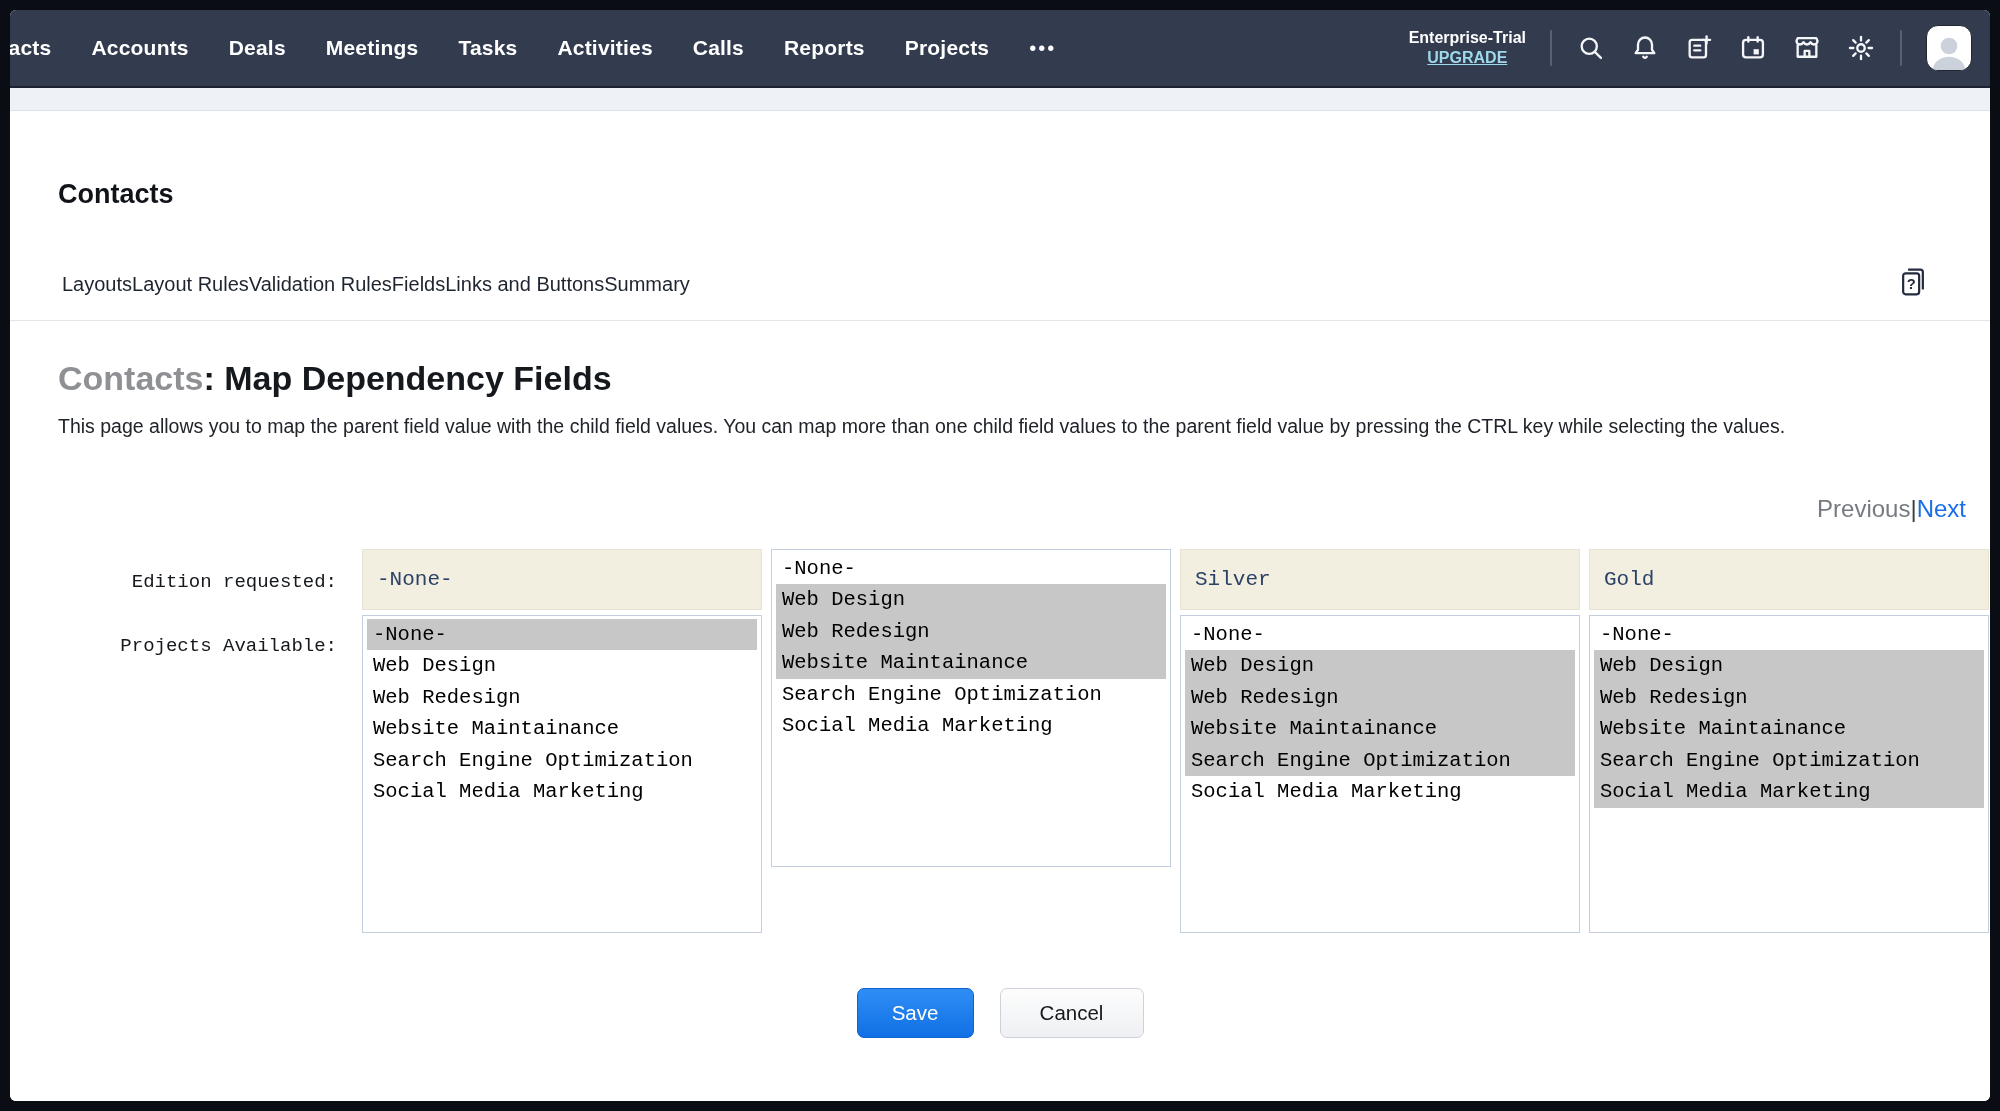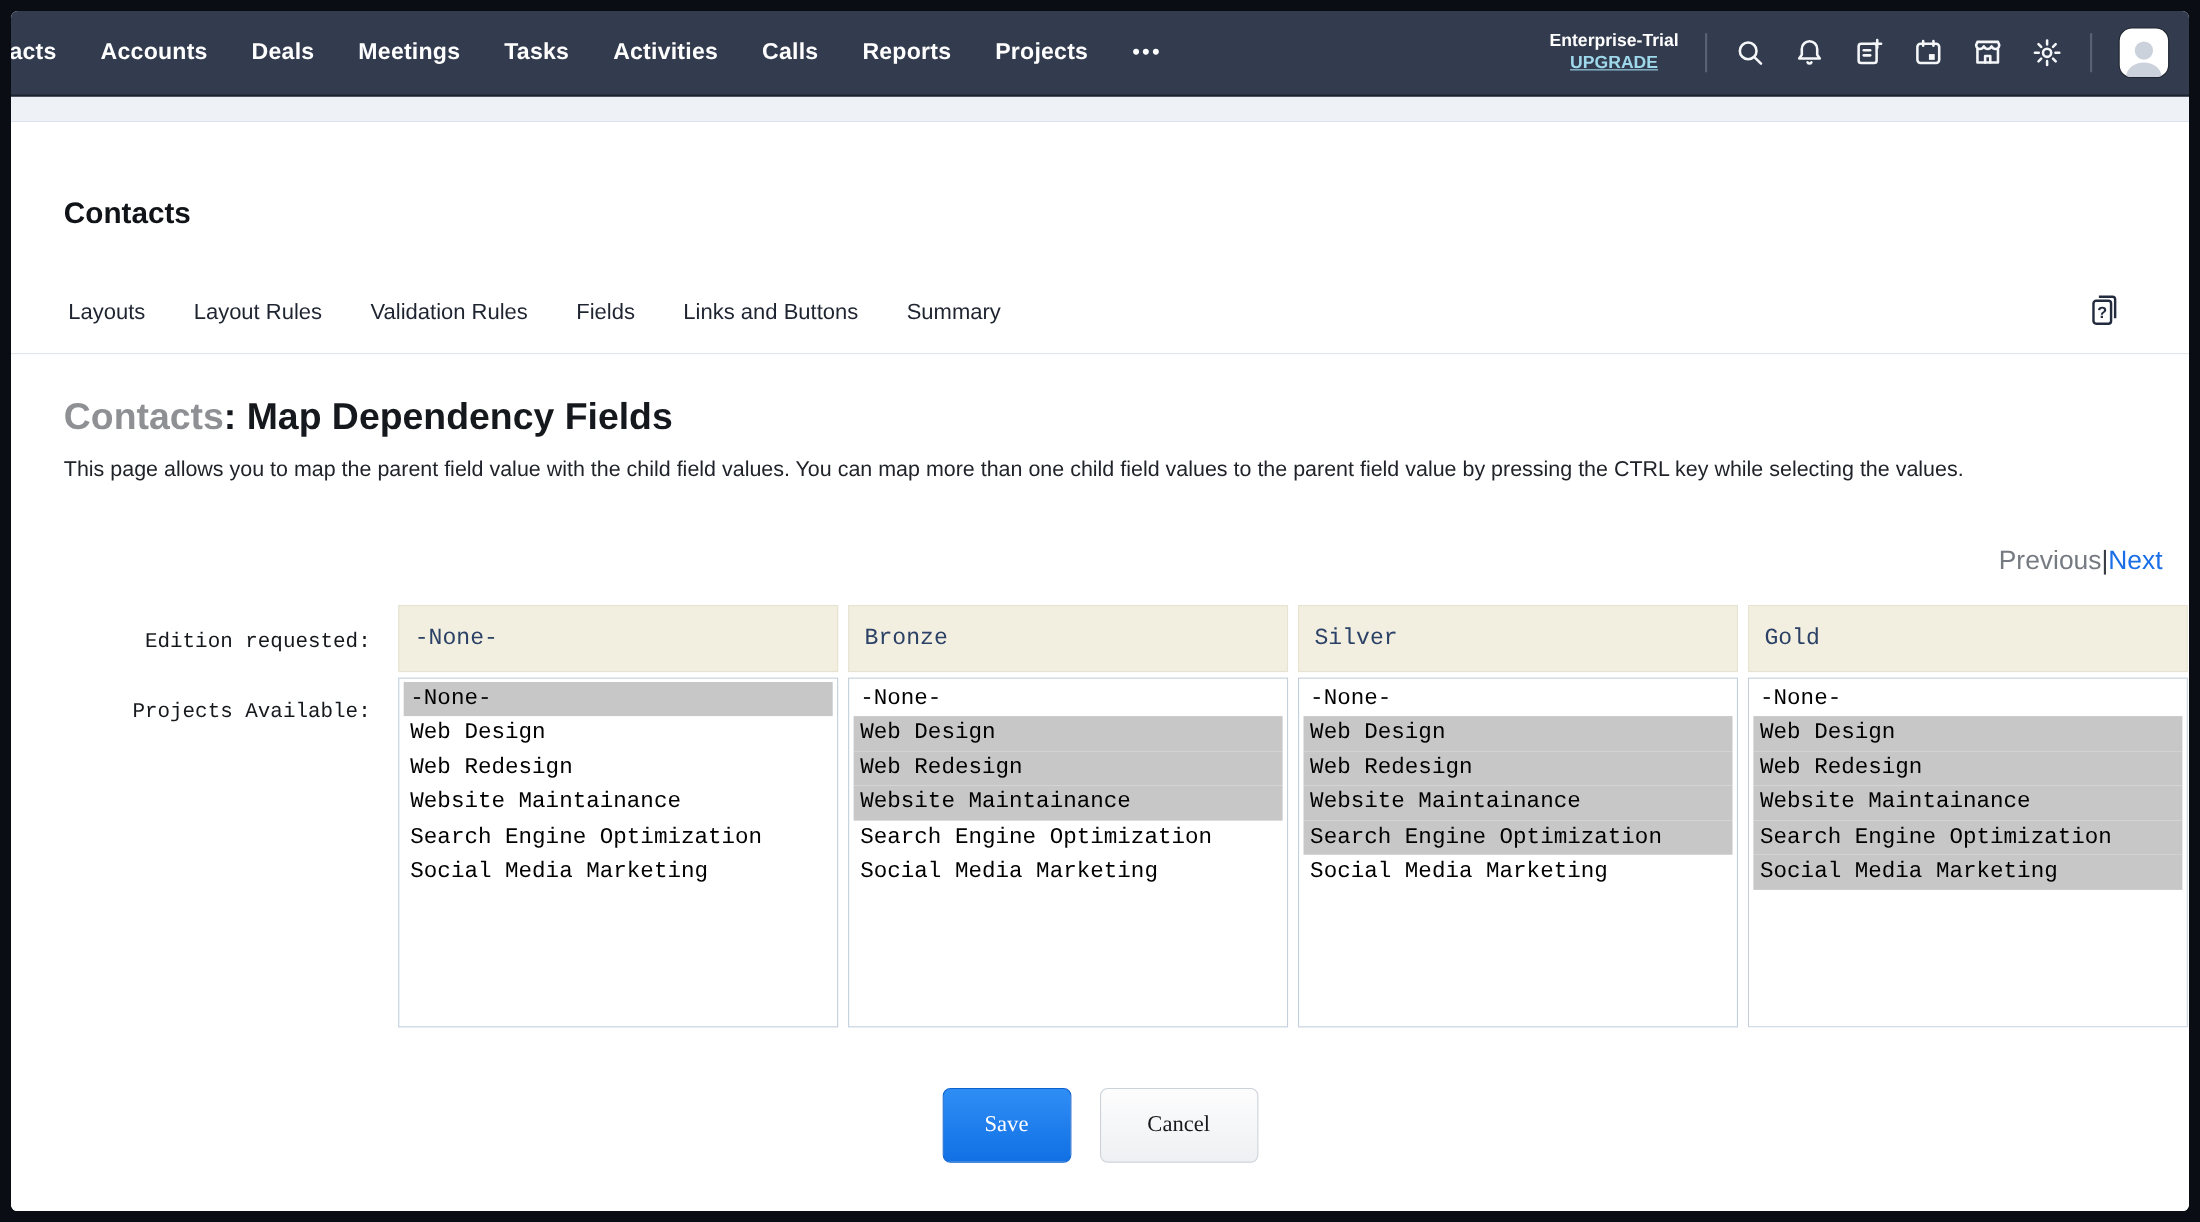--- a/index.html
+++ b/index.html
@@ -58,21 +58,21 @@
 
   
   .content { flex:1 1 auto; background:#fff; position:relative; }
 
   .module-title {
     font-size:27px; font-weight:bold; color:#101317;
     padding:68px 0 0 48px;
   }
 
   .tabs-row {
-    display:flex; align-items:center; gap:44px;
+    display:flex; align-items:center; 
     padding:56px 22px 0 52px;
   }
   .tab { font-size:20px; color:#1e2430; cursor:pointer; white-space:nowrap; }
   .tabs-spacer { flex:1 1 auto; }
   .help-icon { cursor:pointer; margin-right:40px; }
 
   .rule { height:1px; background:#e2e6eb; margin-top:18px; }
 
   .section-title { padding:38px 0 0 48px; font-size:34px; font-weight:bold; }
   .section-title .prefix { color:#8e9094; }
@@ -118,23 +118,23 @@
     height:31.5px; line-height:31.5px;
     margin:0 4px; padding-left:6px;
     font-size:20.5px; color:#000; white-space:nowrap;
     cursor:pointer;
   }
   .option.selected { background:#c7c7c7; }
 
   
   .actions { display:flex; justify-content:center; gap:26px; padding-top:55px; }
   .btn {
-    height:68px; border-radius:7px; font-size:20.5px;
+    height:50px; border-radius:7px; font-size:20.5px;
     display:flex; align-items:center; justify-content:center;
-    cursor:pointer; font-family:Liberation Serif, serif;
+    cursor:pointer; font-family:Liberation Sans, sans-serif;
   }
   .btn-save {
     width:117px; color:#ffffff;
     background:linear-gradient(#2f8ef5,#1170e4);
     border:1px solid #0f63cf;
   }
   .btn-cancel {
     width:144px; color:#15181c;
     background:linear-gradient(#fdfdfd,#eef0f3);
     border:1px solid #cdd2da;
@@ -271,21 +271,20 @@
             <div class="listbox">
               <div class="option selected">-None-</div>
               <div class="option">Web Design</div>
               <div class="option">Web Redesign</div>
               <div class="option">Website Maintainance</div>
               <div class="option">Search Engine Optimization</div>
               <div class="option">Social Media Marketing</div>
             </div>
           </div>
           <div class="map-col">
-            <div class="col-header">Bronze</div>
             <div class="listbox">
               <div class="option">-None-</div>
               <div class="option selected">Web Design</div>
               <div class="option selected">Web Redesign</div>
               <div class="option selected">Website Maintainance</div>
               <div class="option">Search Engine Optimization</div>
               <div class="option">Social Media Marketing</div>
             </div>
           </div>
           <div class="map-col">

